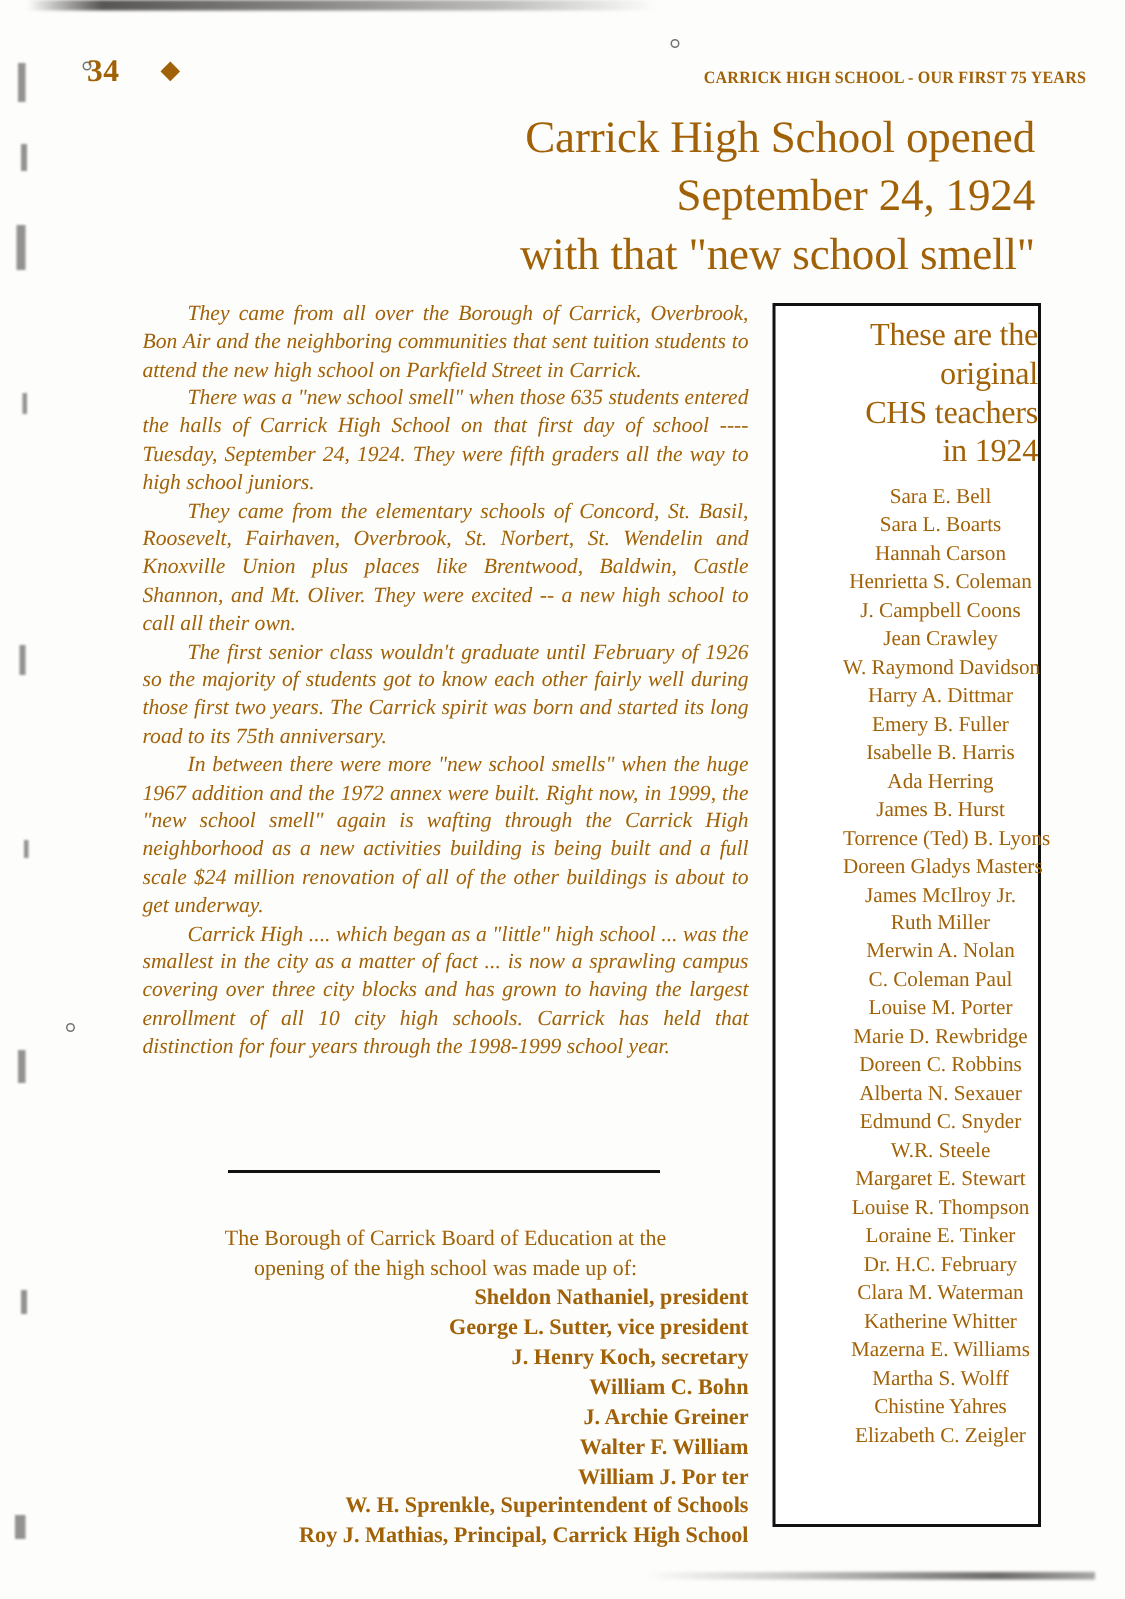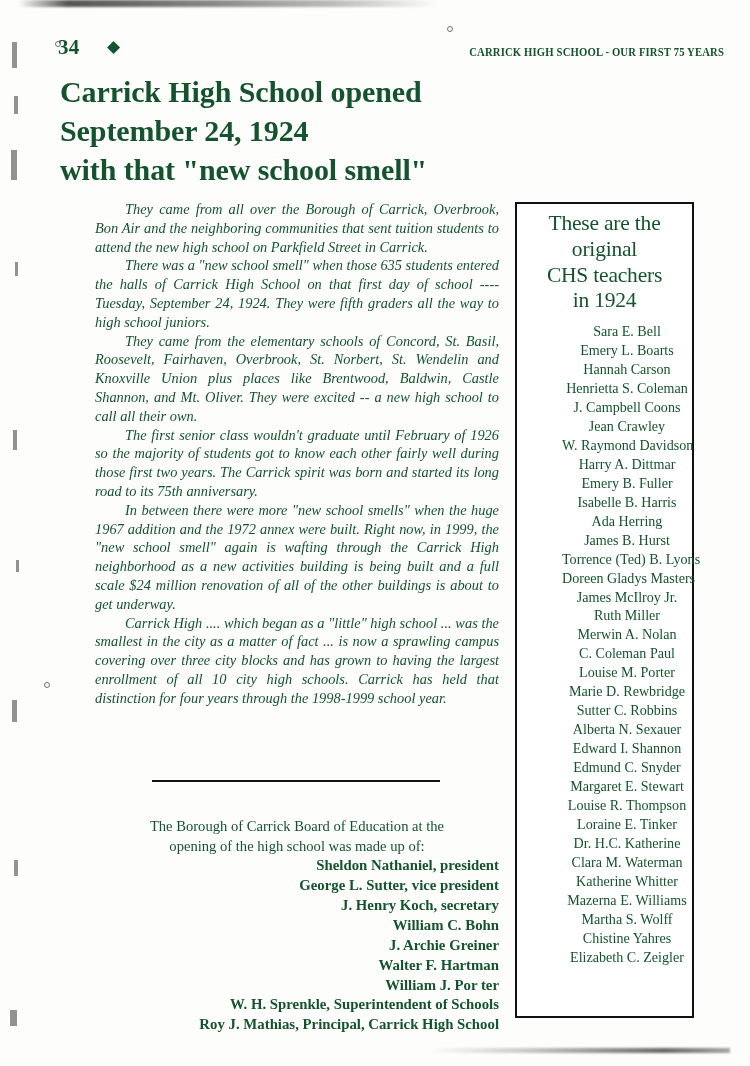--- a/index.html
+++ b/index.html
@@ -7,21 +7,21 @@
     padding: 0;
     background: #ffffff;
   }
   .page {
     position: relative;
     width: 750px;
     height: 1066px;
     background: #fdfdfc;
     overflow: hidden;
     font-family: "Liberation Serif", "DejaVu Serif", serif;
-    color: #14532d;
+    color: #a16207;
   }
 
   
   .scan-top-smudge {
     position: absolute;
     left: 18px; top: 0px;
     width: 420px; height: 7px;
     background: linear-gradient(90deg,
        rgba(40,38,36,0) 0%,
        rgba(40,38,36,.78) 12%,
@@ -77,23 +77,23 @@
     transform: scaleX(.93);
     transform-origin: right center;
     white-space: nowrap;
   }
 
   
   .headline {
     position: absolute;
     left: 60px; top: 72px;
     width: 630px;
-    text-align: left;
+    text-align: right;
     font-size: 30px;
-    font-weight: bold;
+    font-weight: normal;
     line-height: 1.30;
     letter-spacing: -.1px;
   }
 
   
   .body-col {
     position: absolute;
     left: 95px; top: 200px;
     width: 404px;
     font-size: 14.4px;
@@ -144,21 +144,21 @@
     box-sizing: border-box;
     background: #fff;
   }
   .teacher-heading {
     margin: 7px 0 0 0;
     text-align: center;
     font-size: 21.5px;
     line-height: 1.20;
     letter-spacing: -.2px;
   }
-  .teacher-heading span { display: block; }
+  .teacher-heading span { display: block; text-align: right; }
   .teacher-list {
     margin: 8px 0 0 0;
     padding: 0;
     list-style: none;
     text-align: center;
     font-size: 14.1px;
     line-height: 1.345;
   }
   .teacher-list li { white-space: nowrap; padding-left: 45px; }
 </style>
@@ -204,62 +204,62 @@
   <div class="board-rule"></div>
 
   <div class="board-block">
     <span class="lead">The Borough of Carrick Board of Education at the</span>
     <span class="lead">opening of the high school was made up of:</span>
     <span class="member"><span>Sheldon Nathaniel, president</span><span class="role-plain"></span></span>
     <span class="member"><span>George L. Sutter, vice president</span><span class="role-plain"></span></span>
     <span class="member"><span>J. Henry Koch, secretary</span><span class="role-plain"></span></span>
     <span class="member"><span>William C. Bohn</span><span class="role-plain"></span></span>
     <span class="member"><span>J. Archie Greiner</span><span class="role-plain"></span></span>
-    <span class="member"><span>Walter F. Hartman</span><span class="role-plain"></span></span>
+    <span class="member"><span>Walter F. William</span><span class="role-plain"></span></span>
     <span class="member"><span>William J. Por ter</span><span class="role-plain"></span></span>
     <span class="member"><span>W. H. Sprenkle,</span><span class="role-plain"> Superintendent of Schools</span></span>
     <span class="member"><span>Roy J. Mathias,</span><span class="role-plain"> Principal, Carrick High School</span></span>
   </div>
 
   <div class="teacher-box">
     <div class="teacher-heading">
       <span>These are the</span>
       <span>original</span>
       <span>CHS teachers</span>
       <span>in 1924</span>
     </div>
     <ul class="teacher-list">
       <li>Sara E. Bell</li>
-      <li>Emery L. Boarts</li>
+      <li>Sara L. Boarts</li>
       <li>Hannah Carson</li>
       <li>Henrietta  S. Coleman</li>
       <li>J. Campbell Coons</li>
       <li>Jean Crawley</li>
       <li>W. Raymond Davidson</li>
       <li>Harry A. Dittmar</li>
       <li>Emery B. Fuller</li>
       <li>Isabelle B. Harris</li>
       <li>Ada Herring</li>
       <li>James B. Hurst</li>
       <li>Torrence (Ted) B. Lyons</li>
       <li>Doreen Gladys Masters</li>
       <li>James McIlroy Jr.</li>
       <li>Ruth Miller</li>
       <li>Merwin A. Nolan</li>
       <li>C. Coleman Paul</li>
       <li>Louise M. Porter</li>
       <li>Marie D. Rewbridge</li>
-      <li>Sutter C. Robbins</li>
+      <li>Doreen C. Robbins</li>
       <li>Alberta N. Sexauer</li>
-      <li>Edward I. Shannon</li>
       <li>Edmund C. Snyder</li>
+      <li>W.R. Steele</li>
       <li>Margaret E. Stewart</li>
       <li>Louise R. Thompson</li>
       <li>Loraine E. Tinker</li>
-      <li>Dr. H.C. Katherine</li>
+      <li>Dr. H.C. February</li>
       <li>Clara M. Waterman</li>
       <li>Katherine Whitter</li>
       <li>Mazerna E. Williams</li>
       <li>Martha S. Wolff</li>
       <li>Chistine Yahres</li>
       <li>Elizabeth C. Zeigler</li>
     </ul>
   </div>
 
 </div>

